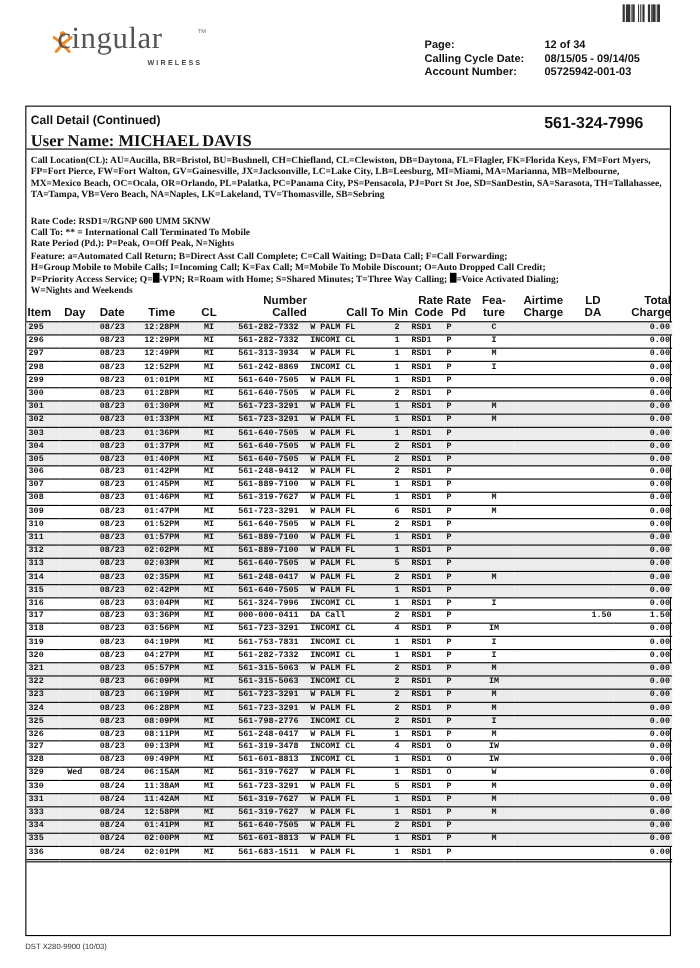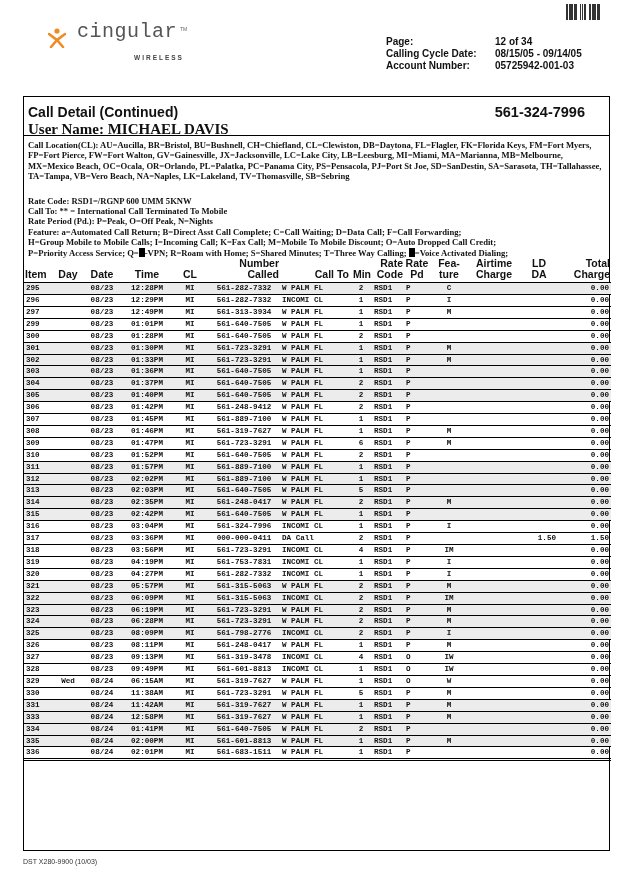--- a/index.html
+++ b/index.html
@@ -1,29 +1,29 @@
 <!DOCTYPE html>
 <html><head>
 <meta charset="utf-8">
 <style>
   html, body { margin: 0; padding: 0; background: #ffffff; }
   body { width: 636px; height: 880px; position: relative; overflow: hidden; font-family: "Liberation Sans", sans-serif; color: #111; }
   .barcode { position: absolute; left: 566px; top: 4px; width: 34px; height: 16px; display: flex; gap: 1px; }
   .barcode span { display: block; height: 16px; background: #333; }
   .logo { position: absolute; left: 48px; top: 22px; width: 150px; height: 46px; }
   .logo .x { position: absolute; left: 0; top: 6px; width: 18px; height: 20px; }
-  .logo .word { position: absolute; left: 29px; top: -2px; font-family: Liberation Mono, monospace; font-size: 20px; color: #555; letter-spacing: 0.5px; font-weight: 300; }
+  .logo .word { position: absolute; left: 4px; top: -2px; font-family: Liberation Serif, serif; font-size: 28px; color: #555; letter-spacing: 0.5px; font-weight: 300; }
   .logo .tm { position: absolute; left: 132px; top: 4px; font-size: 5px; color: #666; }
   .logo .wireless { position: absolute; left: 86px; top: 32px; font-size: 6.5px; letter-spacing: 2px; font-weight: bold; color: #444; }
   .acct { position: absolute; left: 386px; top: 36px; font-size: 10px; font-weight: bold; line-height: 12px; }
   .acct .row { display: flex; }
   .acct .k { width: 109px; }
   .main { position: absolute; left: 23px; top: 96px; width: 587px; height: 755px; border: 1.5px solid #000; box-sizing: border-box; }
   .title-bar { height: 38px; border-bottom: 1px solid #000; position: relative; }
-  .title { position: absolute; left: 4px; top: 7px; font-size: 14px; font-weight: bold; }
+  .title { position: absolute; left: 4px; top: 7px; font-size: 11px; font-weight: bold; }
   .phone { position: absolute; right: 24px; top: 7px; font-size: 14.5px; font-weight: bold; }
   .user { position: absolute; left: 4px; top: 24px; font-family: "Liberation Serif", serif; font-size: 15px; font-weight: bold; }
   .legend { font-family: "Liberation Serif", serif; font-size: 8.6px; line-height: 10.4px; padding: 4px 4px 0 4px; font-weight: bold; }
   .legend .gap { height: 14px; }
   .blk { display: inline-block; width: 6px; height: 9px; background: #000; vertical-align: -1px; }
   table.calls { border-collapse: collapse; width: 100%; margin-top: 0px; table-layout: fixed; }
   table.calls th { font-family: "Liberation Sans", sans-serif; font-size: 10.5px; font-weight: bold; line-height: 11px; vertical-align: bottom; padding: 0 1px 2px 1px; }
   table.calls td { font-family: "Liberation Mono", monospace; font-size: 7.6px; font-weight: bold; height: 10.9px; line-height: 10.9px; padding: 0 2px; white-space: nowrap; border-top: 1px solid #000; }
   table.calls tr.shaded td { background: #ececec; }
   table.calls tr:last-child td { border-bottom: 3px double #000; }
@@ -85,20 +85,21 @@
   </div>
   <div class="legend">
     <div>Call Location(CL):  AU=Aucilla, BR=Bristol, BU=Bushnell, CH=Chiefland, CL=Clewiston, DB=Daytona, FL=Flagler, FK=Florida Keys, FM=Fort Myers, FP=Fort Pierce, FW=Fort Walton, GV=Gainesville, JX=Jacksonville, LC=Lake City, LB=Leesburg, MI=Miami, MA=Marianna, MB=Melbourne, MX=Mexico Beach, OC=Ocala, OR=Orlando, PL=Palatka, PC=Panama City, PS=Pensacola, PJ=Port St Joe, SD=SanDestin, SA=Sarasota, TH=Tallahassee, TA=Tampa, VB=Vero Beach, NA=Naples, LK=Lakeland, TV=Thomasville, SB=Sebring</div>
     <div class="gap"></div>
     <div>Rate Code: RSD1=/RGNP 600 UMM 5KNW</div>
     <div>Call To: ** = International Call Terminated To Mobile</div>
     <div>Rate Period (Pd.): P=Peak, O=Off Peak, N=Nights</div>
     <div>Feature: a=Automated Call Return; B=Direct Asst Call Complete; C=Call Waiting; D=Data Call; F=Call Forwarding;</div>
     <div>H=Group Mobile to Mobile Calls; I=Incoming Call; K=Fax Call; M=Mobile To Mobile Discount; O=Auto Dropped Call Credit;</div>
     <div><span>P=Priority Access Service; Q=</span><span class="blk"></span><span>-VPN; R=Roam with Home; S=Shared Minutes; T=Three Way Calling; </span><span class="blk"></span><span>=Voice Activated Dialing;</span></div>
+    <div>W=Nights and Weekends</div>
   </div>
 
   <table class="calls">
     <colgroup>
       <col style="width:30px">
         <col style="width:28px">
         <col style="width:40px">
         <col style="width:50px">
         <col style="width:36px">
         <col style="width:72px">
@@ -214,20 +215,36 @@
           <td class="l">W PALM FL</td>
           <td class="c">1</td>
           <td class="l">RSD1</td>
           <td class="l">P</td>
           <td class="c">M</td>
           <td class="r"></td>
           <td class="r"></td>
           <td class="r">0.00</td>
         </tr>
         <tr>
+          <td class="l">298</td>
+          <td class="c"></td>
+          <td class="c">08/23</td>
+          <td class="c">12:52PM</td>
+          <td class="c">MI</td>
+          <td class="c">561-242-8869</td>
+          <td class="l">INCOMI CL</td>
+          <td class="c">1</td>
+          <td class="l">RSD1</td>
+          <td class="l">P</td>
+          <td class="c">I</td>
+          <td class="r"></td>
+          <td class="r"></td>
+          <td class="r">0.00</td>
+        </tr>
+        <tr>
           <td class="l">299</td>
           <td class="c"></td>
           <td class="c">08/23</td>
           <td class="c">01:01PM</td>
           <td class="c">MI</td>
           <td class="c">561-640-7505</td>
           <td class="l">W PALM FL</td>
           <td class="c">1</td>
           <td class="l">RSD1</td>
           <td class="l">P</td>

